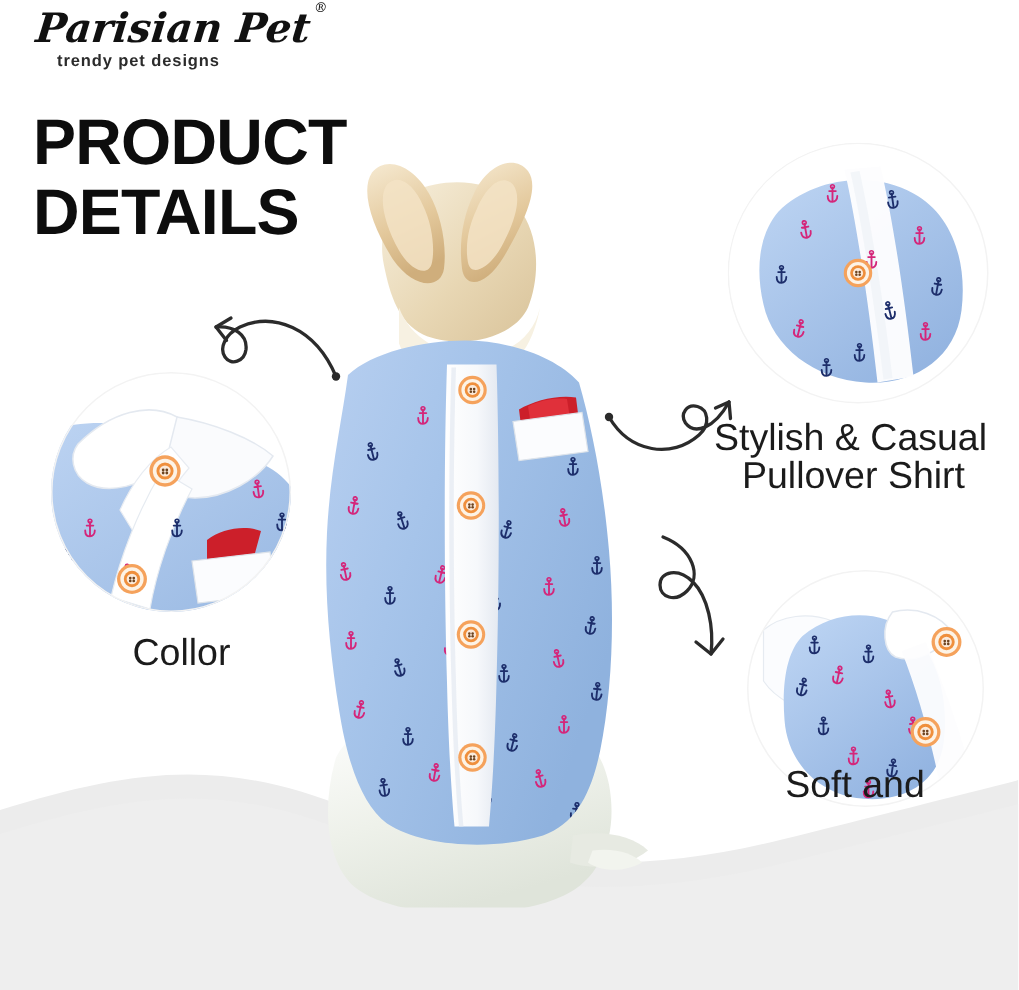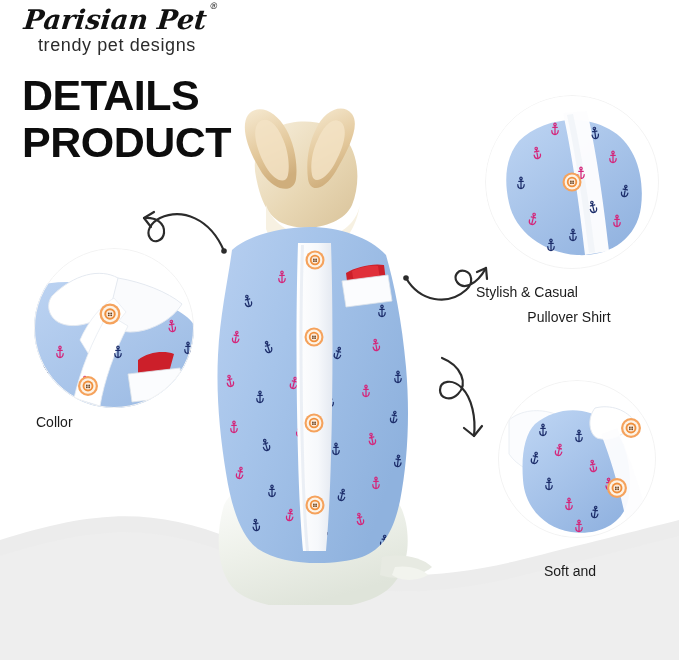--- a/index.html
+++ b/index.html
@@ -23,42 +23,42 @@
     font-size:27px;color:#111;letter-spacing:0px;
     position:relative;display:inline-block;line-height:1.05;
     transform:skewX(-6deg);
   }
   .logo-reg{
     font-size:9px;vertical-align:super;font-style:normal;font-weight:400;
     position:relative;top:-10px;left:1px;
   }
   .logo-sub{
     font-family:"Liberation Sans", sans-serif;
-    font-size:18px;color:#2b2b2b;letter-spacing:0.6px;
-    margin-top:1px;margin-left:14px;font-weight:400;
+    font-size:11px;color:#2b2b2b;letter-spacing:0.6px;
+    margin-top:1px;margin-left:14px;font-weight:700;
   }
 
   
   .headline{
     position:absolute;left:22px;top:72px;z-index:6;
     font-family:"Liberation Sans", sans-serif;
     font-weight:700;font-size:43px;line-height:47px;
     color:#0d0d0d;letter-spacing:-0.5px;
   }
   .headline span{display:block;}
 
   
   .caption{
     position:absolute;z-index:7;
     font-family:"Liberation Sans", sans-serif;
-    font-size:14px;line-height:25px;color:#1b1b1b;font-weight:400;
-  }
-  .cap-left{left:36px;top:410px;width:170px;text-align:left;}
+    font-size:25px;line-height:25px;color:#1b1b1b;font-weight:400;
+  }
+  .cap-left{left:36px;top:423px;width:170px;text-align:center;}
   .cap-tr{left:476px;top:280px;width:200px;text-align:left;}
-  .cap-br{left:470px;top:559px;width:200px;text-align:center;}
+  .cap-br{left:470px;top:511px;width:200px;text-align:center;}
 
   
   .hero{position:absolute;left:170px;top:105px;width:300px;height:500px;z-index:4;}
 
   
   .inset{position:absolute;border-radius:50%;overflow:hidden;background:#fff;z-index:5;}
   .inset svg{display:block;}
   .inset-left{left:22px;top:248px;width:185px;height:160px;}
   .inset-tr{left:485px;top:95px;width:175px;height:175px;}
   .inset-br{left:487px;top:380px;width:180px;height:158px;}
@@ -81,22 +81,22 @@
   </svg>
 
   <div class="logo-block">
     <div class="logo-word">
       <span>Parisian Pet</span><span class="logo-reg">®</span>
     </div>
     <div class="logo-sub">trendy pet designs</div>
   </div>
 
   <div class="headline">
+    <span>PRODUCT</span>
     <span>DETAILS</span>
-    <span>PRODUCT</span>
   </div>
 
   <svg class="hero" viewBox="0 0 300 500">
     <defs>
       <linearGradient id="furG" x1="0" y1="0" x2="1" y2="1">
         <stop offset="0%" stop-color="#f7efdd"></stop>
         <stop offset="55%" stop-color="#e8d7b4"></stop>
         <stop offset="100%" stop-color="#d9c39a"></stop>
       </linearGradient>
       <linearGradient id="earG" x1="0" y1="0" x2="0.3" y2="1">

